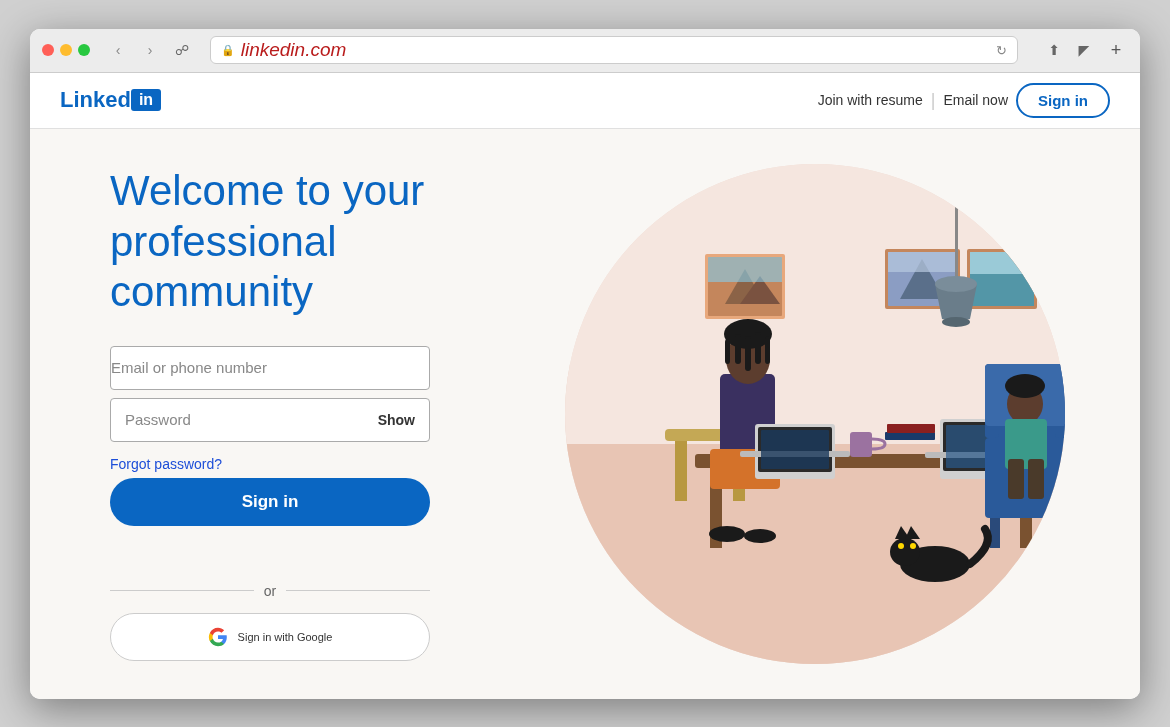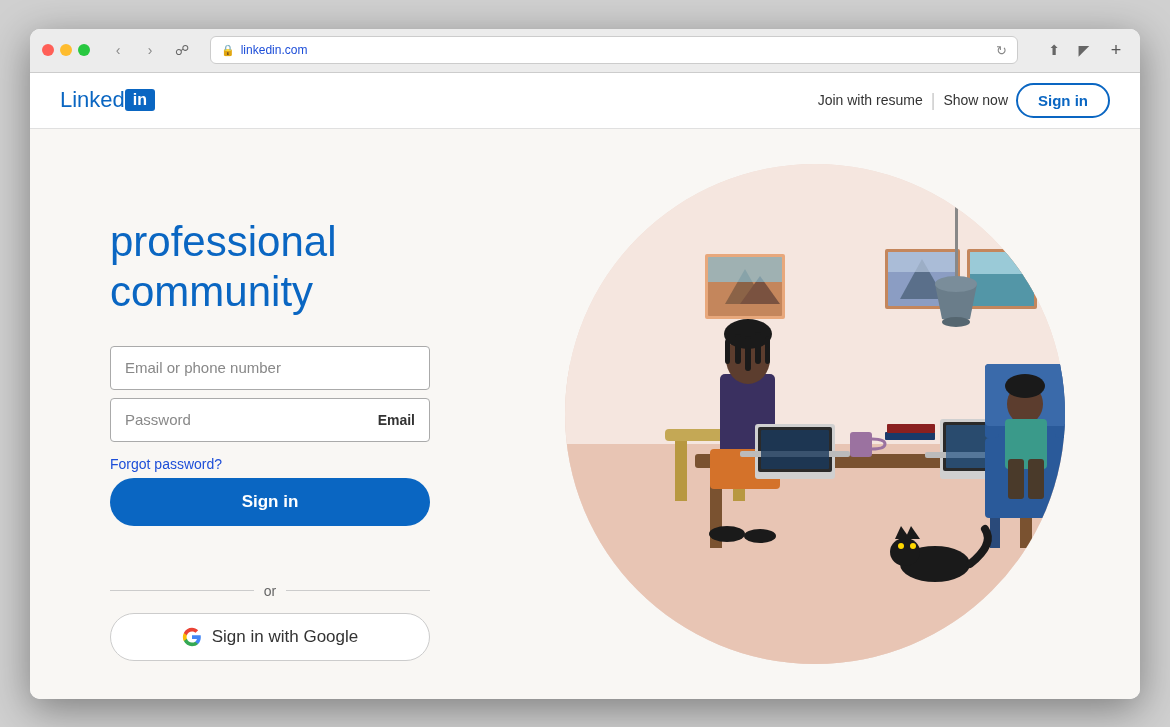--- a/index.html
+++ b/index.html
@@ -76,23 +76,24 @@
       gap: 6px;
       margin: 0 8px;
     }
 
     .lock-icon {
       color: #888;
       font-size: 11px;
     }
 
     .url-text {
-      font-size: 12px;
-      color: #1d4ed8;
-      flex: 1;
+      font-size: 19px;
+      color: #b91c1c;
+      flex: 1;
+      font-style: italic;
     }
 
     .refresh-btn {
       background: none;
       border: none;
       cursor: pointer;
       color: #888;
       font-size: 13px;
     }
 
@@ -150,21 +151,21 @@
     }
 
     .linkedin-logo {
       display: flex;
       align-items: center;
       gap: 0;
     }
 
     .logo-linked {
       font-size: 22px;
-      font-weight: 400;
+      font-weight: 700;
       color: #0a66c2;
     }
 
     .logo-in-box {
       background: #0a66c2;
       color: #fff;
       font-size: 16px;
       font-weight: 700;
       padding: 2px 8px;
       border-radius: 3px;
@@ -228,21 +229,21 @@
 
     .form-group {
       margin-bottom: 8px;
     }
 
     .form-input {
       width: 320px;
       height: 44px;
       border: 1px solid #aaa;
       border-radius: 4px;
-      padding: 0 14px;
+      padding: 0 0;
       font-size: 15px;
       color: #333;
       background: #fff;
       outline: none;
     }
 
     .form-input::placeholder {
       color: #888;
     }
 
@@ -321,21 +322,21 @@
       font-size: 14px;
       color: #666;
     }
 
     .google-btn {
       width: 320px;
       height: 48px;
       background: #fff;
       border: 1px solid #ccc;
       border-radius: 24px;
-      font-size: 17px;
+      font-size: 11px;
       color: #333;
       cursor: pointer;
       display: flex;
       align-items: center;
       justify-content: center;
       gap: 10px;
     }
 
     .google-icon {
       width: 20px;
@@ -396,41 +397,41 @@
   <div class="page-content">
 
     <div class="linkedin-header">
       <div class="linkedin-logo">
         <span class="logo-linked">Linked</span>
         <span class="logo-in-box">in</span>
       </div>
       <div class="header-nav">
         <a class="nav-link">Join with resume</a>
         <span class="nav-divider">|</span>
-        <a class="nav-link">Show now</a>
+        <a class="nav-link">Email now</a>
         <button class="sign-in-btn">Sign in</button>
       </div>
     </div>
 
     <div class="main-section">
 
       <div class="left-panel">
         <h1 class="welcome-heading">
-          <br>
+          <span>Welcome to your</span><br>
           <span>professional community</span>
         </h1>
 
         <div class="form-group">
           <input class="form-input" type="text" placeholder="Email or phone number" style="">
         </div>
 
         <div class="form-group">
           <div class="password-wrapper">
             <input class="password-input" type="password" placeholder="Password" style="">
-            <button class="show-btn">Email</button>
+            <button class="show-btn">Show</button>
           </div>
         </div>
 
         <a class="forgot-link">Forgot password?</a>
 
         <button class="signin-btn">Sign in</button>
 
         <div class="or-divider">
           <div class="or-line"></div>
           <span class="or-text">or</span>

